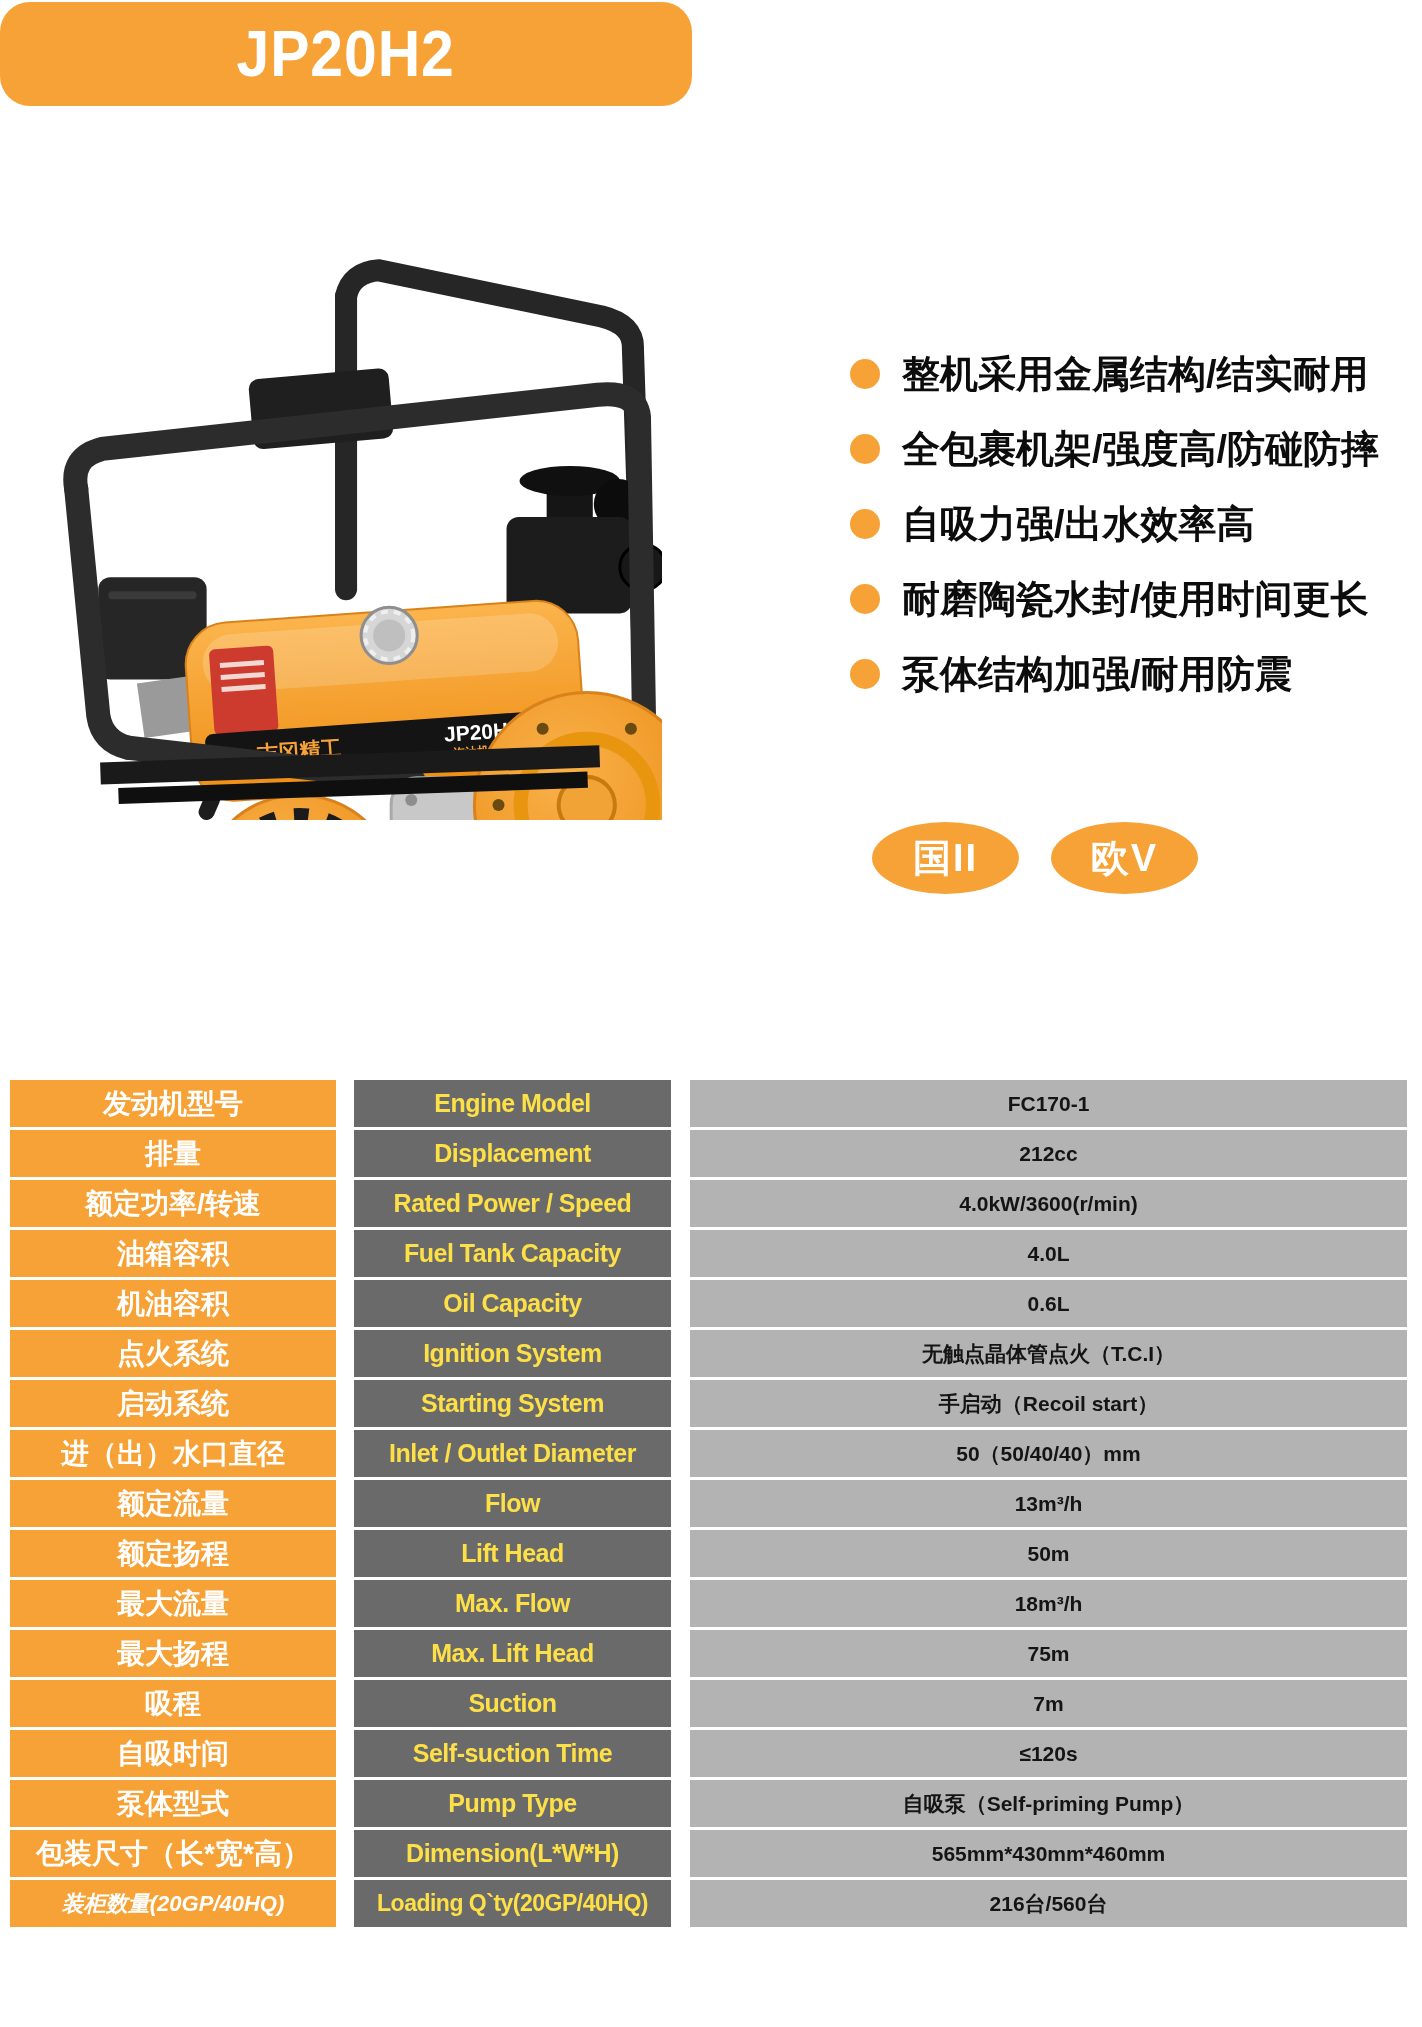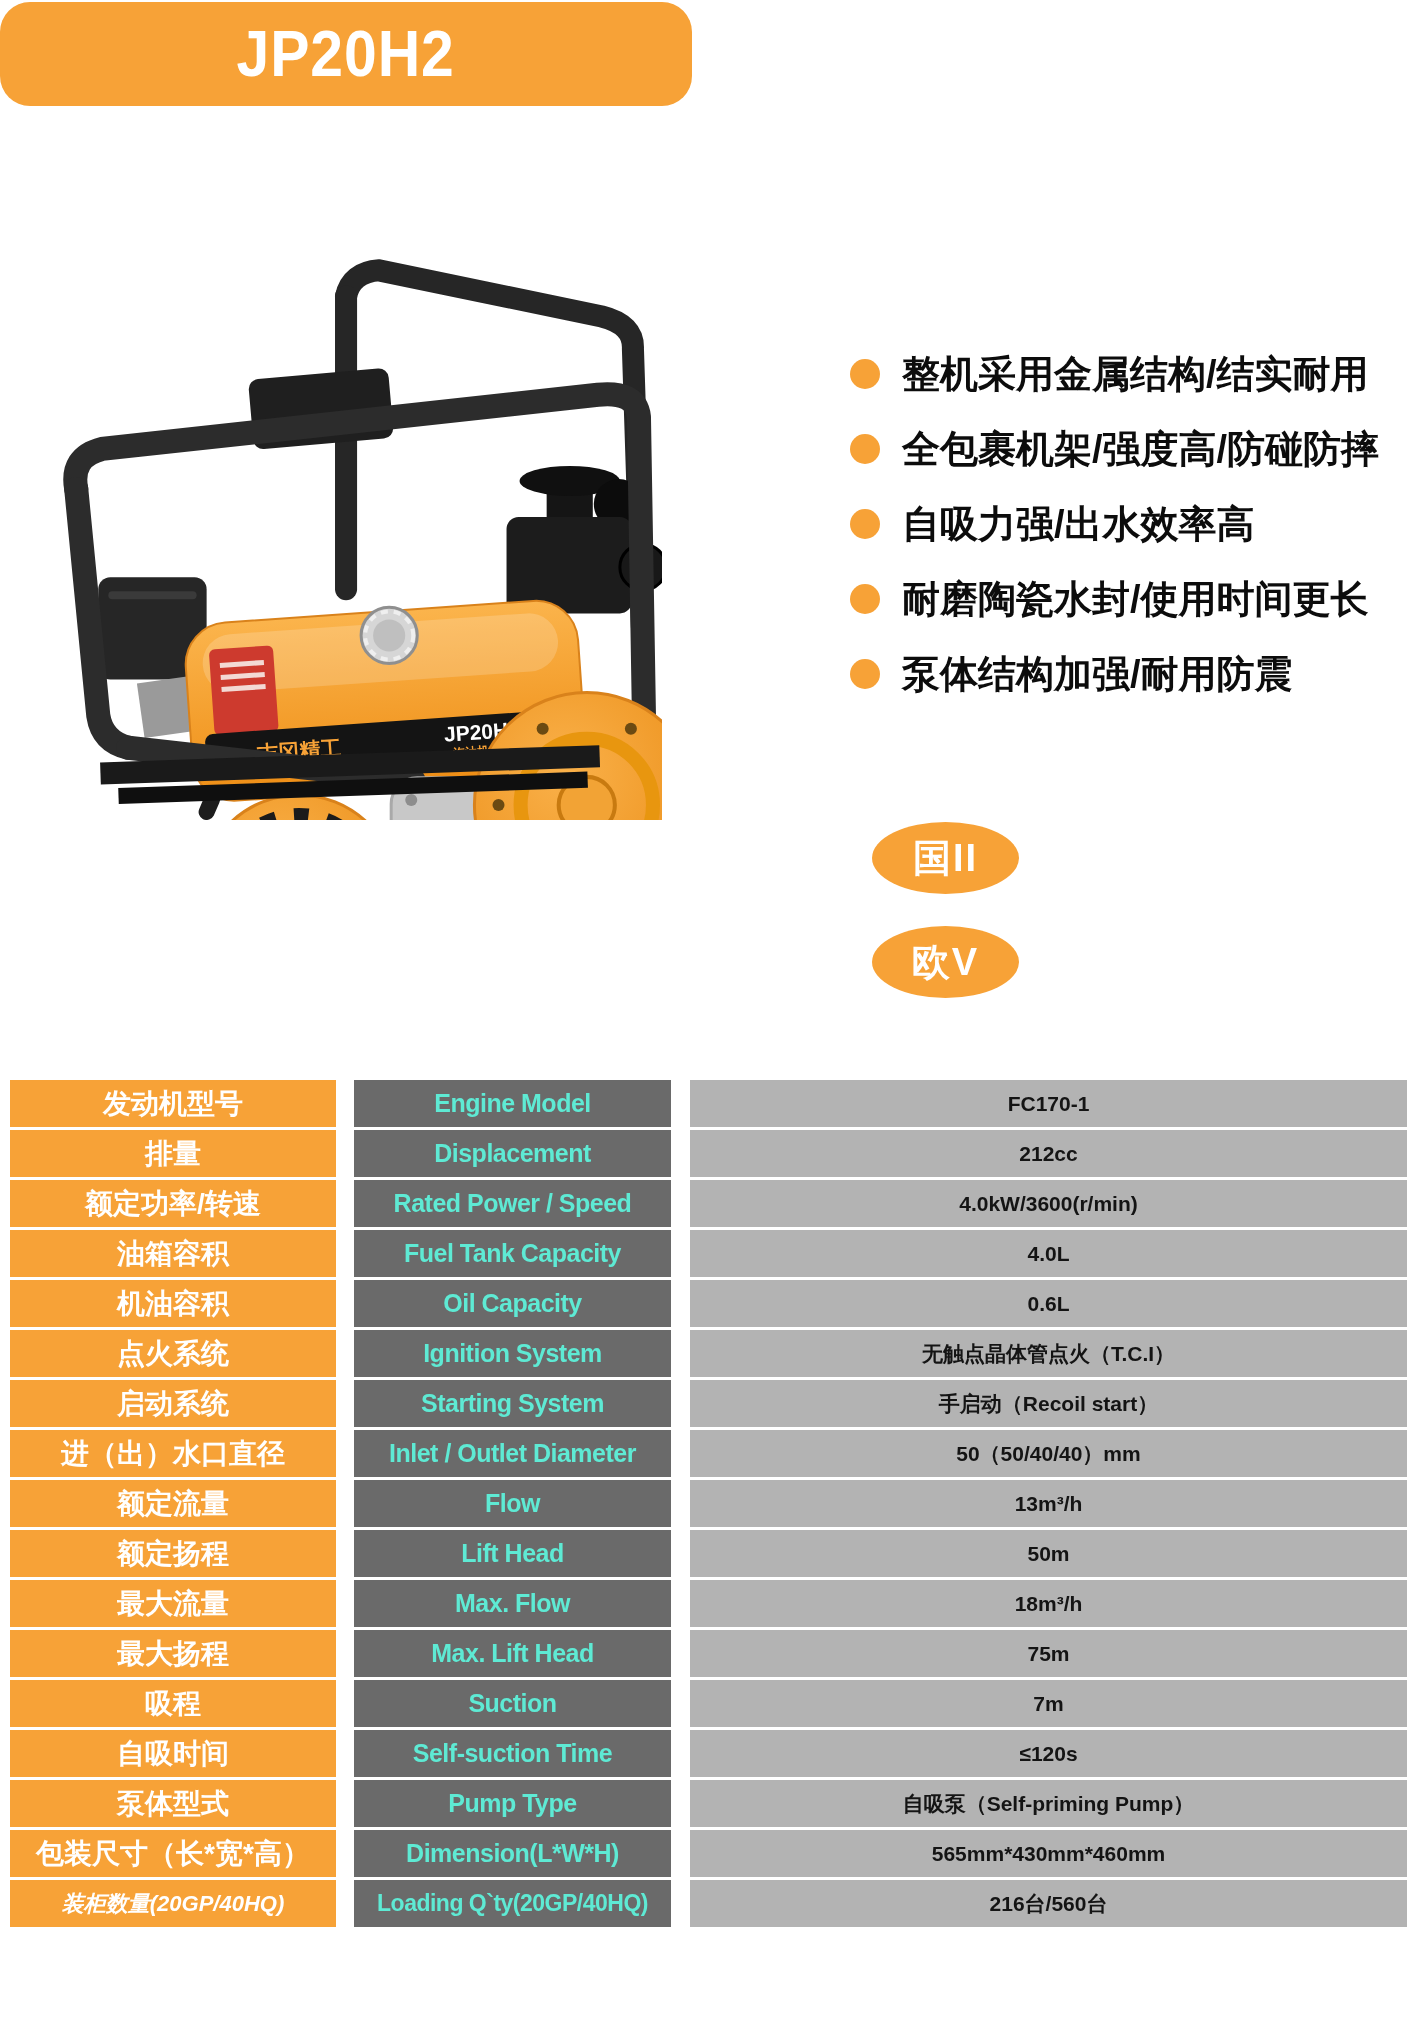--- a/index.html
+++ b/index.html
@@ -17,33 +17,33 @@
   .product{position:absolute;left:0;top:158px;width:662px;height:662px;}
 
   
   .features{position:absolute;left:850px;top:352px;width:572px;}
   .feature{display:flex;align-items:center;height:44px;margin-bottom:31px;}
   .dot{width:30px;height:30px;border-radius:50%;background:var(--orange,#F7A237);
        margin-right:22px;flex:0 0 auto;}
   .ftext{font-size:38px;font-weight:bold;color:#0c0c0c;white-space:nowrap;}
 
   
-  .badges{position:absolute;left:872px;top:822px;display:flex;gap:32px;flex-direction:column;}
+  .badges{position:absolute;left:872px;top:822px;display:flex;gap:32px;}
   .badge{min-width:127px;height:72px;padding:0 10px;border-radius:50%;
       background:var(--orange,#F7A237);color:#fff;font-size:38px;font-weight:bold;
       display:flex;align-items:center;justify-content:center;letter-spacing:2px;}
 
   
   .spec-table{position:absolute;left:0;top:1080px;width:1422px;}
   .row{display:flex;height:47px;margin-bottom:3px;}
   .row>div{display:flex;align-items:center;justify-content:center;white-space:nowrap;}
   .c1{margin-left:10px;width:326px;background:var(--orange,#F7A237);
       color:#fff;font-weight:bold;font-size:28px;}
   .c2{margin-left:18px;width:317px;background:var(--table-en-gray,#6A6A6A);
-      color:#5eead4;font-weight:bold;font-size:25px;letter-spacing:-.5px;}
+      color:#fde047;font-weight:bold;font-size:25px;letter-spacing:-.5px;}
   .c3{margin-left:19px;width:717px;background:var(--table-value-gray,#B3B3B3);
       color:#141414;font-weight:bold;font-size:21px;}
   .row:last-child .c1{font-size:22px;font-style:italic;}
   .row:last-child .c2{font-size:23px;}
 </style>
 </head>
 <body>
 
 <div class="page">
 

